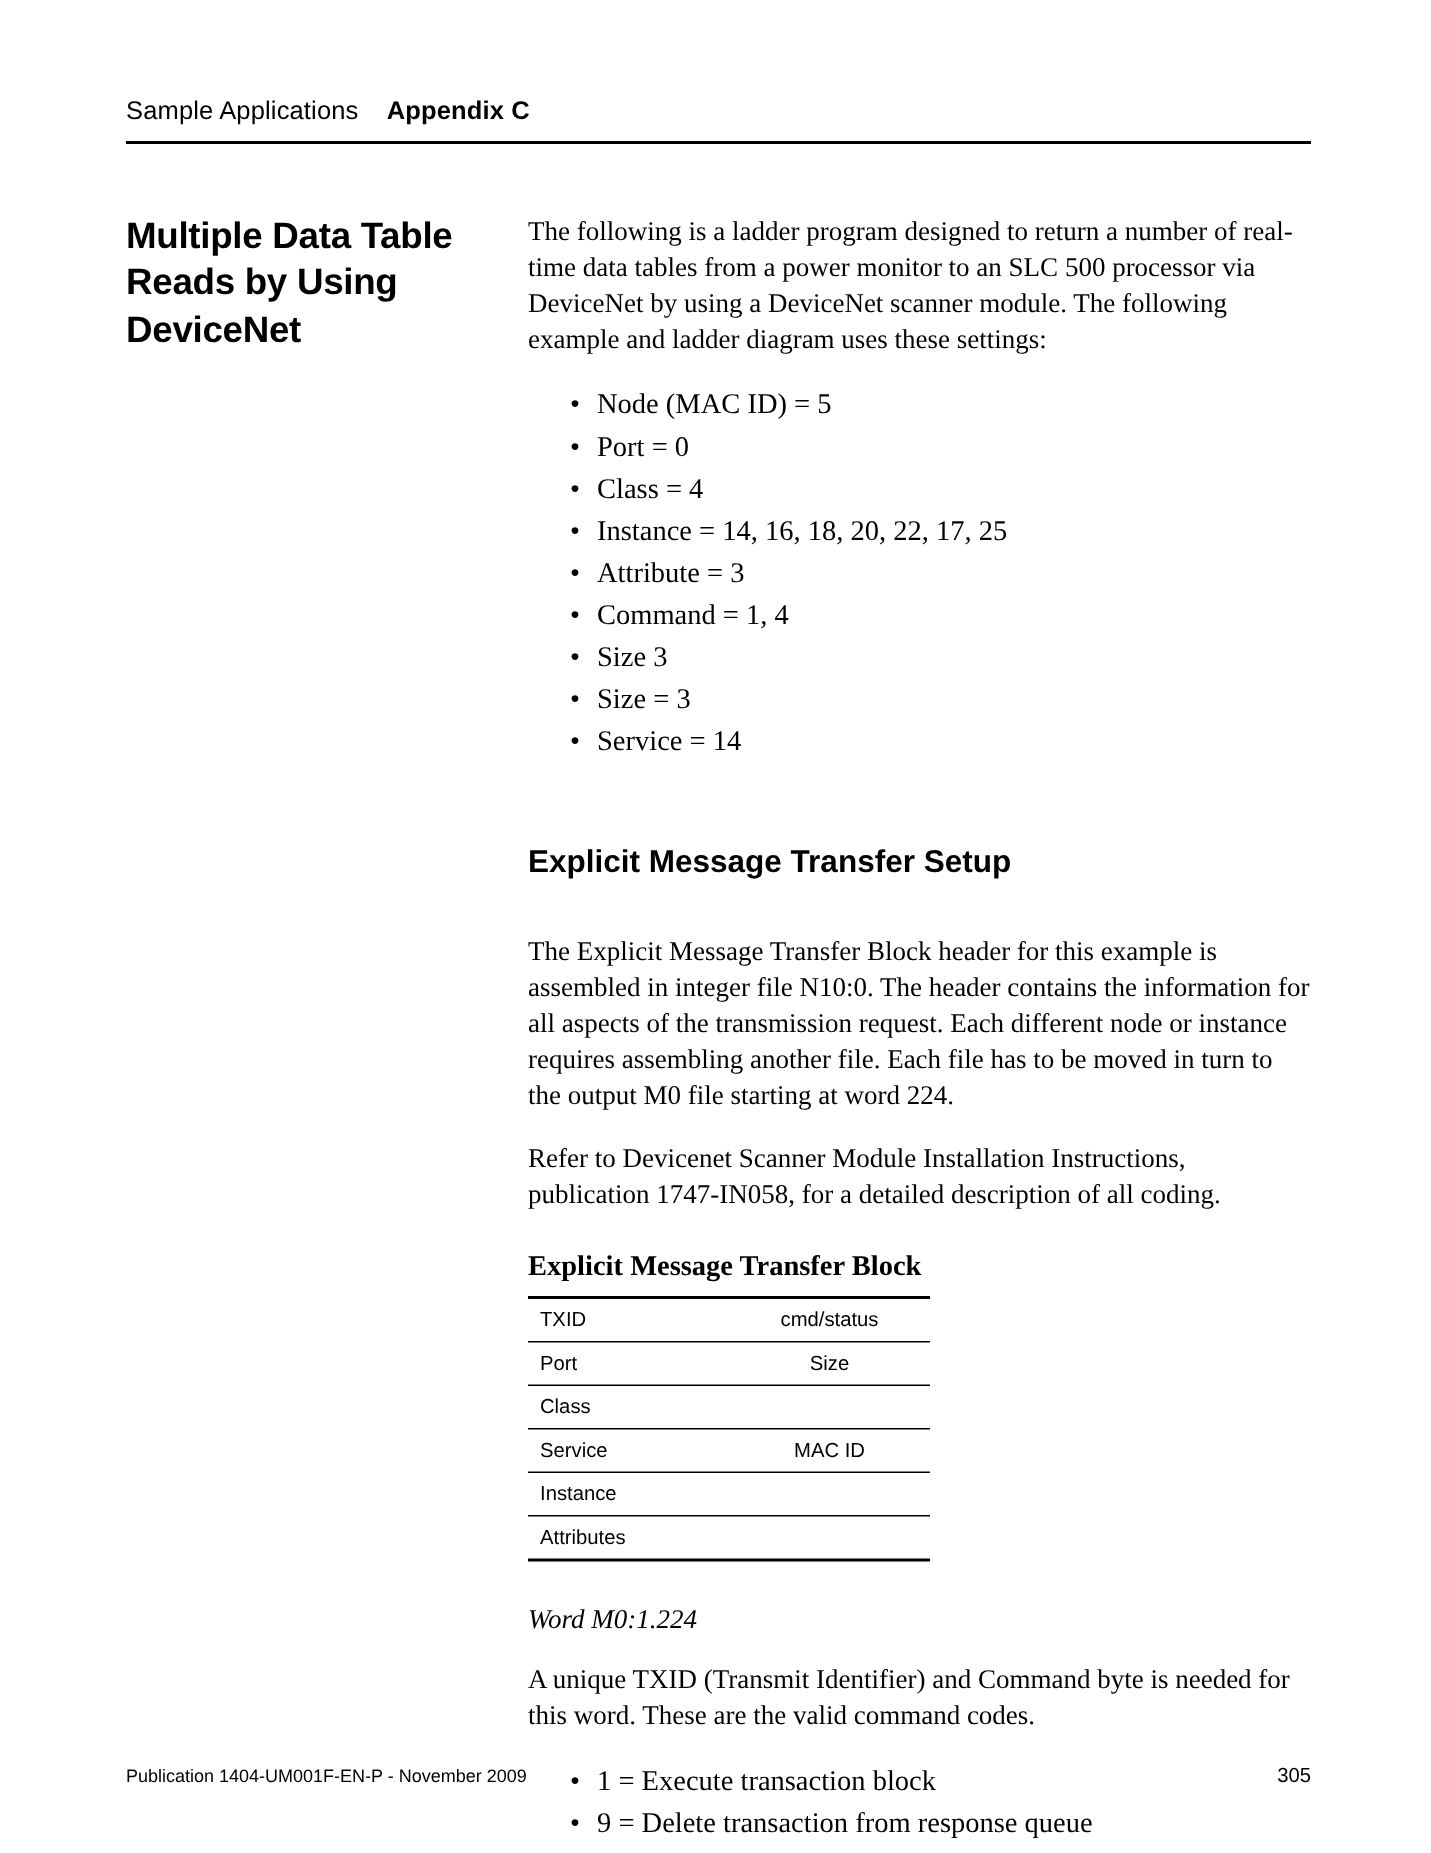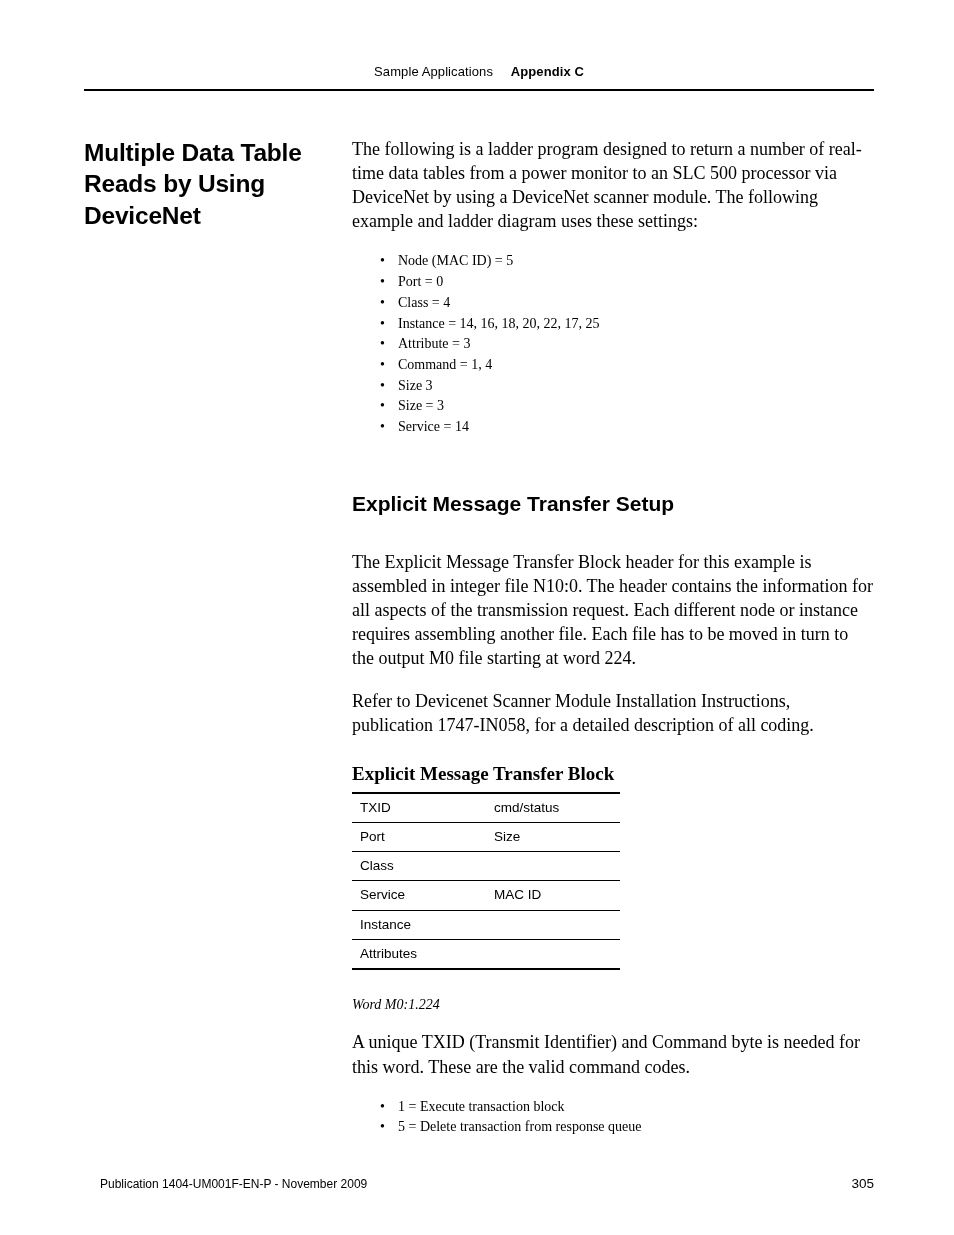--- a/index.html
+++ b/index.html
@@ -10,22 +10,22 @@
     position: relative;
   }
   .page {
     position: relative;
     width: 954px;
     height: 1235px;
     padding: 64px 80px 0 84px;
   }
   .running-head {
     font-family: "Helvetica Neue", Helvetica, Arial, sans-serif;
-    font-size: 13px;
-    text-align: center;
+    font-size: 17px;
+    text-align: left;
     letter-spacing: 0.1px;
     padding-bottom: 10px;
   }
   .running-head .bold { font-weight: 700; margin-left: 14px; }
   .hr-top { border: 0; border-top: 2px solid #000; margin-bottom: 46px; }
 
   .cols { display: flex; }
   .left-col { width: 268px; flex: 0 0 268px; padding-right: 24px; }
   .right-col { flex: 1; }
 
@@ -40,21 +40,21 @@
   .body-text {
     font-size: 18px;
     line-height: 1.34;
   }
   .body-text p { margin-bottom: 18px; }
 
   ul.bullets {
     list-style: none;
     padding-left: 28px;
     margin: 4px 0 0 0;
-    font-size: 14px;
+    font-size: 19px;
     line-height: 1.48;
   }
   ul.bullets li { position: relative; padding-left: 18px; }
   ul.bullets li::before {
     content: "•";
     position: absolute;
     left: 0;
     top: 0;
   }
 
@@ -82,33 +82,33 @@
   }
   table.block td {
     border-top: 1px solid #000;
     border-bottom: 1px solid #000;
     padding: 5px 8px;
     height: 27px;
   }
   table.block tr:first-child td { border-top: 2px solid #000; }
   table.block tr:last-child td { border-bottom: 2px solid #000; margin-left: 32px; }
   table.block td.left { width: 50%; border-right: 0; }
-  table.block td.right { width: 50%; border-left: 0; }
+  table.block td.right { width: 50%; border-left: 0; text-align: center; }
 
   .word-head {
     font-style: italic;
-    font-size: 14px;
+    font-size: 18px;
     margin-top: 26px;
     margin-bottom: 16px;
   }
 
   .footer {
     position: absolute;
     bottom: 44px;
-    left: 100px;
+    left: 84px;
     right: 80px;
     display: flex;
     justify-content: space-between;
     align-items: baseline;
     font-family: "Helvetica Neue", Helvetica, Arial, sans-serif;
     font-size: 12px;
   }
   .footer .pnum { font-weight: 400; font-size: 13.5px; }
 </style>
 </head>
@@ -175,21 +175,21 @@
         </tr>
       </tbody>
         </table>
 
       <div class="word-head">Word M0:1.224</div>
 
       <p>A unique TXID (Transmit Identifier) and Command byte is needed for this word. These are the valid command codes.</p>
 
       <ul class="bullets">
         <li>1 = Execute transaction block</li>
-        <li>5 = Delete transaction from response queue</li>
+        <li>9 = Delete transaction from response queue</li>
       </ul>
 
     </div>
   </div>
 
   <div class="footer">
     <span>Publication 1404-UM001F-EN-P - November 2009</span>
     <span class="pnum">305</span>
   </div>
 

